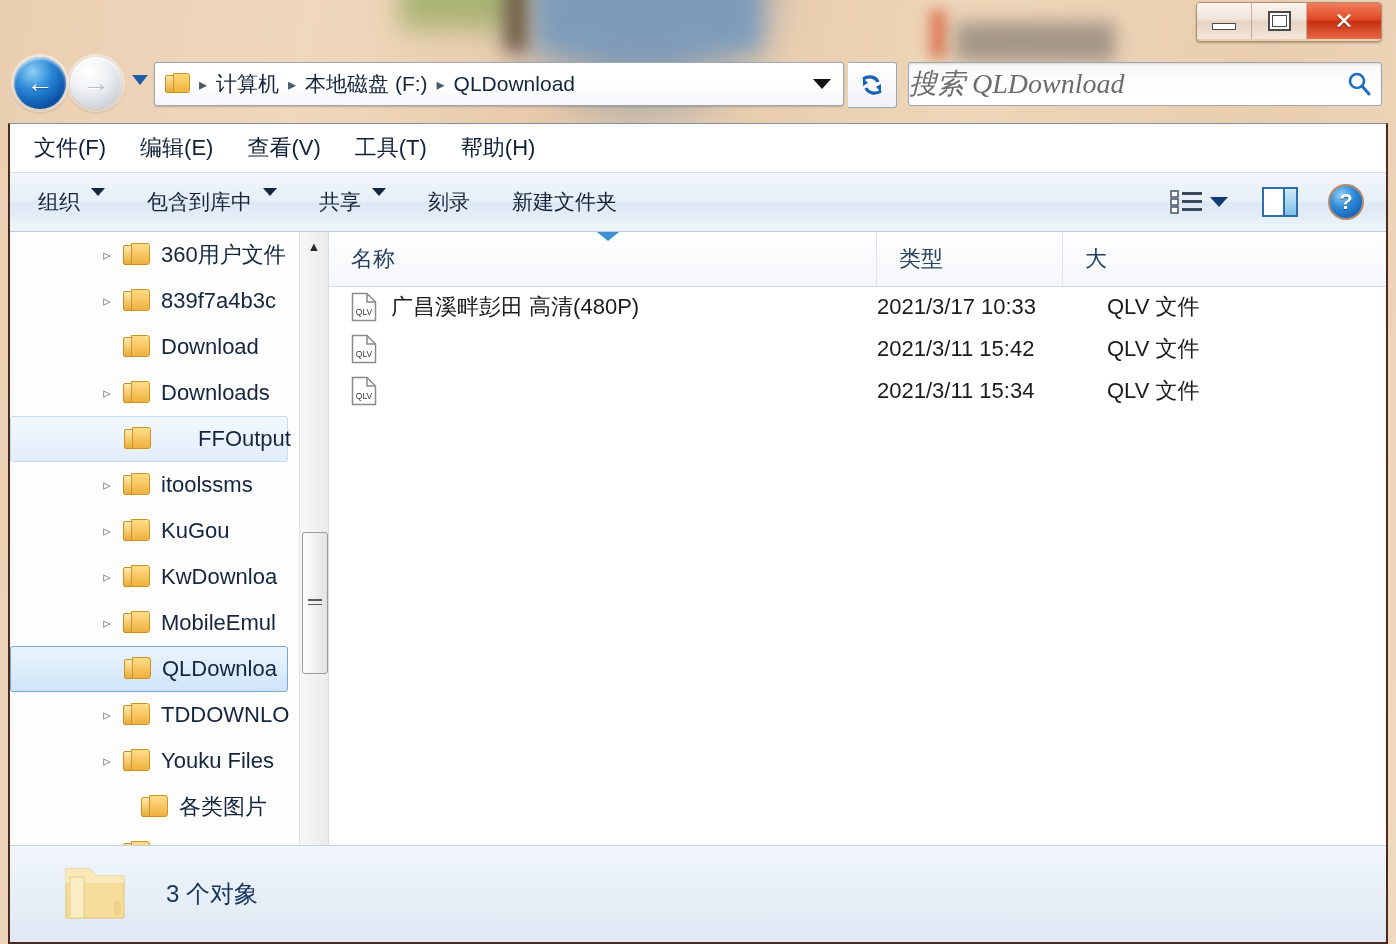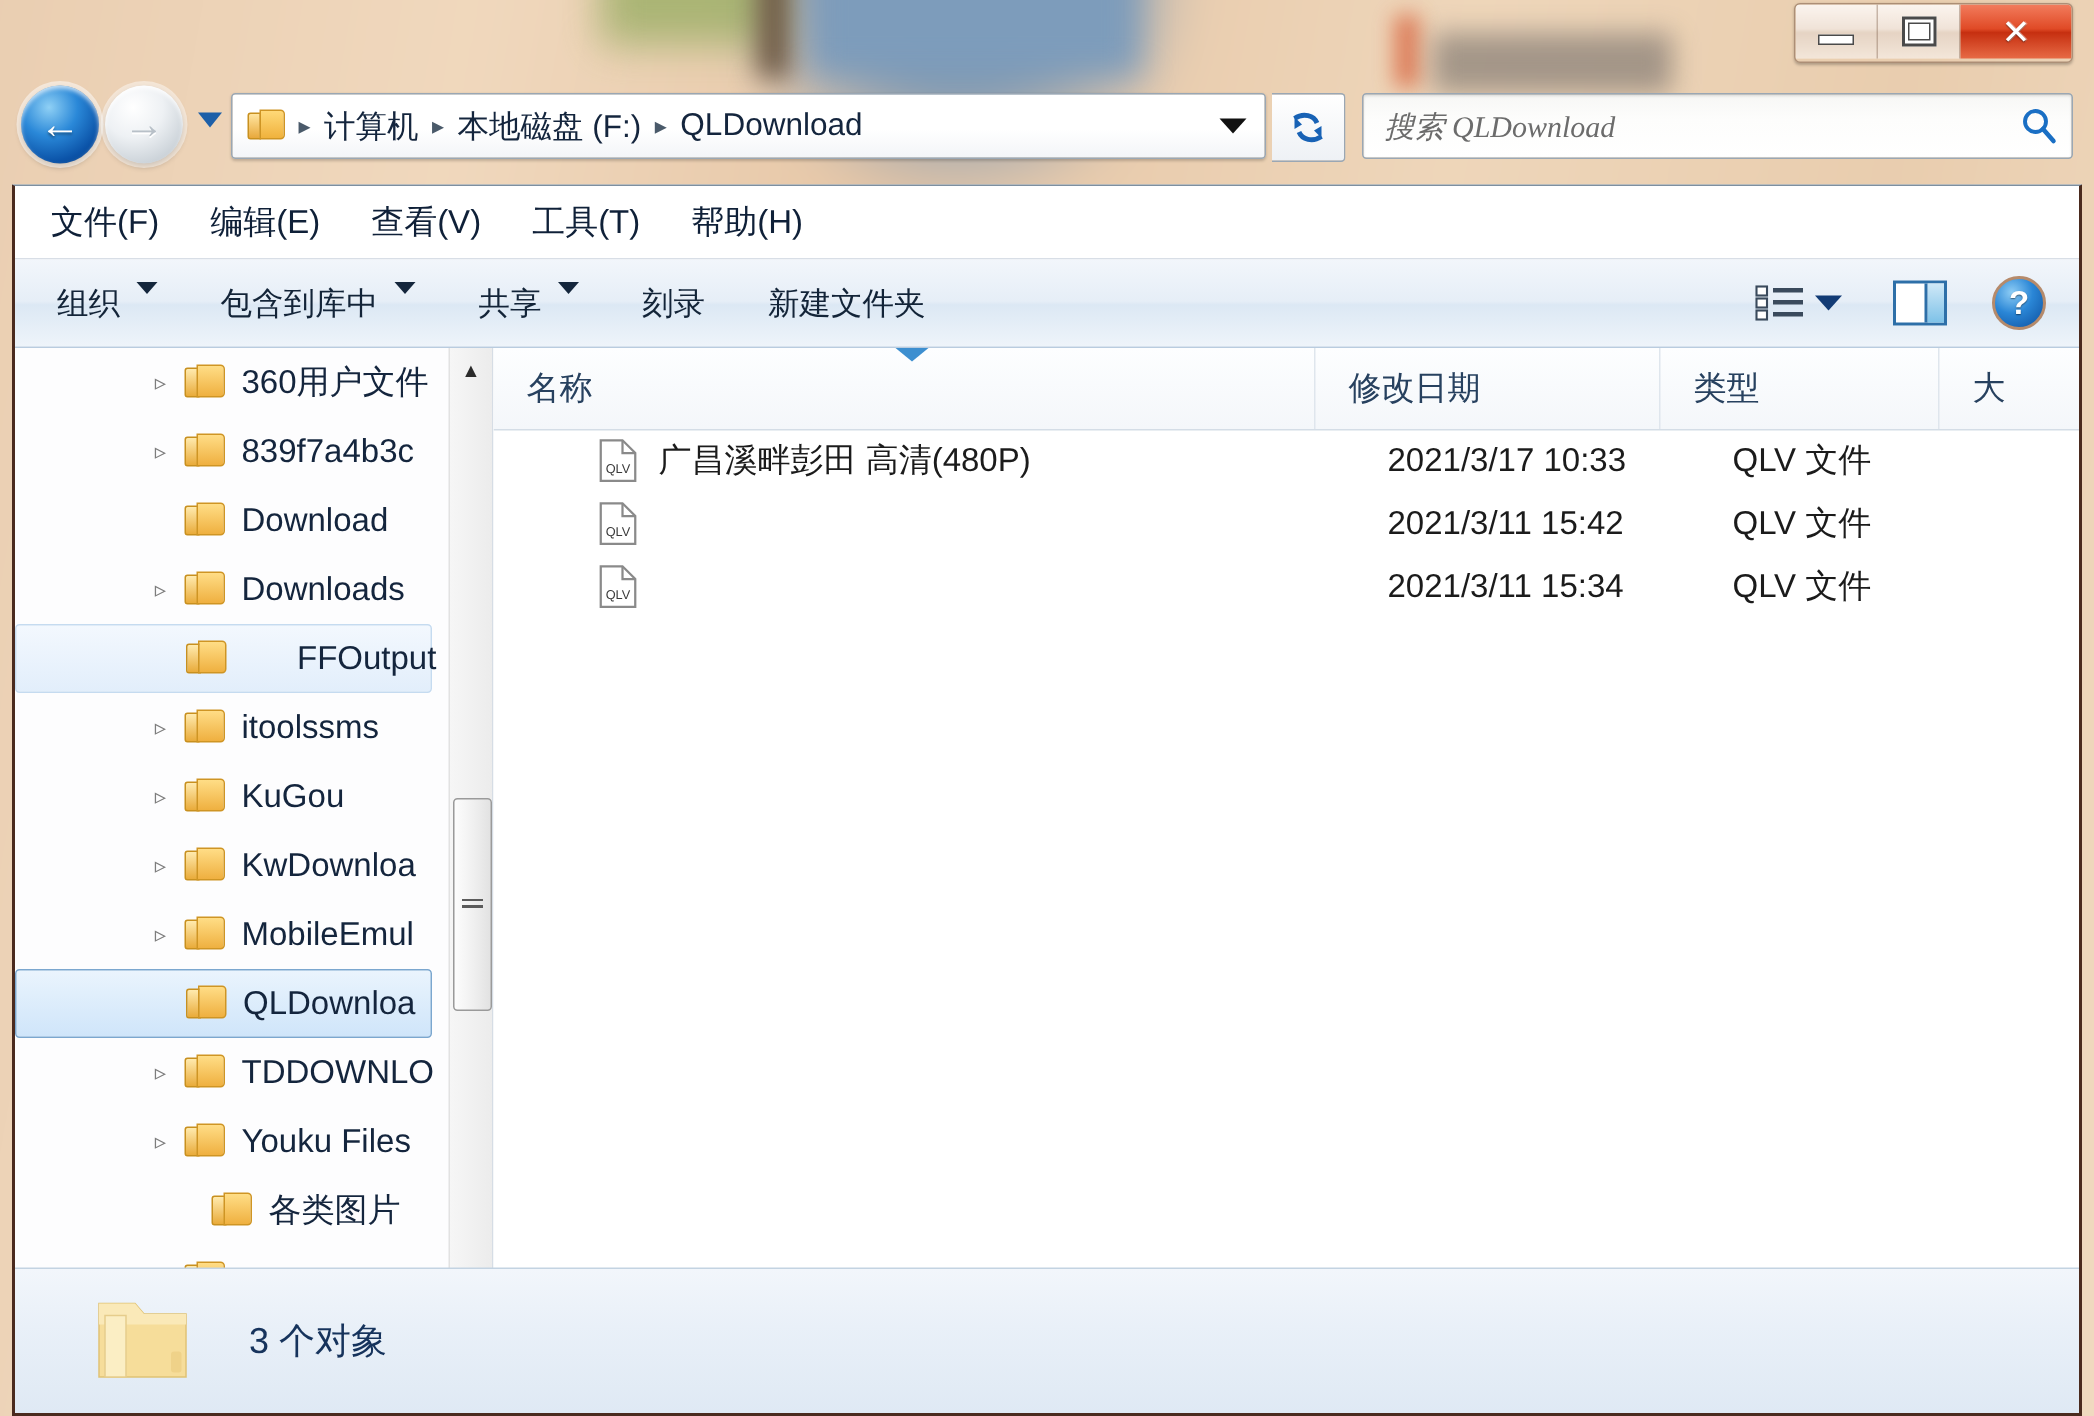--- a/index.html
+++ b/index.html
@@ -88,21 +88,21 @@
   #refreshbtn{position:absolute;left:840px;top:5px;width:48px;height:44px;
     background:linear-gradient(180deg,#ffffff,#eef1f5);
     border:1px solid #9aa7b4;border-left:none;border-radius:0 3px 3px 0;
     display:flex;align-items:center;justify-content:center;}
   #refreshbtn svg{display:block;}
   #searchbox{position:absolute;left:900px;top:5px;width:474px;height:44px;
     background:linear-gradient(180deg,#f7f7f5 0%,#fdfdfc 40%,#ffffff 100%);
     border:1px solid #9aa7b4;border-radius:3px;
     box-shadow:inset 0 1px 2px rgba(0,0,0,.12);
     display:flex;align-items:center;box-sizing:border-box;}
-  #searchtext{flex:1;font-size:20px;font-style:italic;color:#6c6c6c;padding-left:14px;
+  #searchtext{flex:1;font-size:28px;font-style:italic;color:#6c6c6c;
     font-family:"Liberation Serif","DejaVu Serif",serif;}
   #searchicon{width:44px;display:flex;align-items:center;justify-content:center;}
 
   
   #client{position:absolute;left:0;top:123px;width:1380px;height:821px;
     border-left:2px solid #4a2a1e;border-right:2px solid #4a2a1e;border-bottom:2px solid #4a2a1e;
     border-top:1px solid #7d8fa0;background:#fff;box-sizing:border-box;overflow:hidden;}
 
   
   #menubar{height:48px;background:#ffffff;border-bottom:1px solid #d8dee6;
@@ -172,21 +172,21 @@
   #hdr{height:54px;display:flex;align-items:center;
     background:linear-gradient(180deg,#fdfeff,#f4f7fa);border-bottom:1px solid #d4dde6;
     position:relative;}
   .hcell{font-size:22px;color:#27415f;padding-left:22px;box-sizing:border-box;
     border-right:1px solid #dfe6ed;height:54px;display:flex;align-items:center;
     white-space:nowrap;flex:0 0 auto;}
   #sortmark{position:absolute;left:268px;top:0;width:0;height:0;
     border-left:11px solid transparent;border-right:11px solid transparent;
     border-top:9px solid #3d8fd0;}
   #rows{position:absolute;left:0;top:54px;right:0;bottom:40px;}
-  .frow{height:42px;display:flex;align-items:center;padding-left:48px;}
+  .frow{height:42px;display:flex;align-items:center;}
   .fcell{font-size:22px;color:#1b1b1b;box-sizing:border-box;white-space:nowrap;
     overflow:hidden;flex:0 0 auto;}
   .fname{display:flex;align-items:center;padding-left:22px;}
   .qlv{width:26px;height:30px;position:relative;margin-right:14px;flex:0 0 auto;}
   #hscroll{position:absolute;left:0;right:0;bottom:0;height:40px;
     background:linear-gradient(180deg,#fbfbfb,#f1f1f1);
     border-top:1px solid #e0e0e0;display:flex;align-items:center;}
   .hsarrow{width:34px;height:38px;display:flex;align-items:center;justify-content:center;
     font-size:15px;color:#333;flex:0 0 auto;}
   #hsthumb{flex:1;height:30px;margin:0 2px;
@@ -415,21 +415,20 @@
               <i></i>
             </div>
           <div class="sbarrow" id="navsbdown">▼</div>
         </div>
       </div>
 
       <div id="listpane">
 
         <div id="hdr">
           <div class="hcell" style="width:548px">名称</div>
-          <div class="hcell" style="width:230px">修改日期</div>
           <div class="hcell" style="width:186px">类型</div>
           <div class="hcell" style="width:60px;border-right:none">大</div>
           <div id="sortmark"></div>
         </div>
 
         <div id="rows">
 
           <div class="frow">
             <div class="fcell fname" style="width:548px">
               <span class="qlv">

